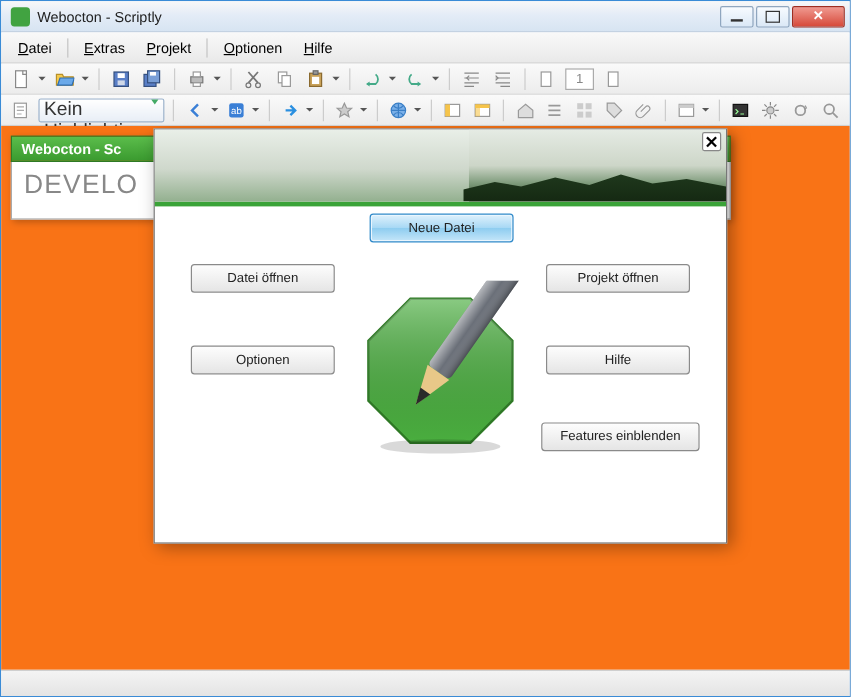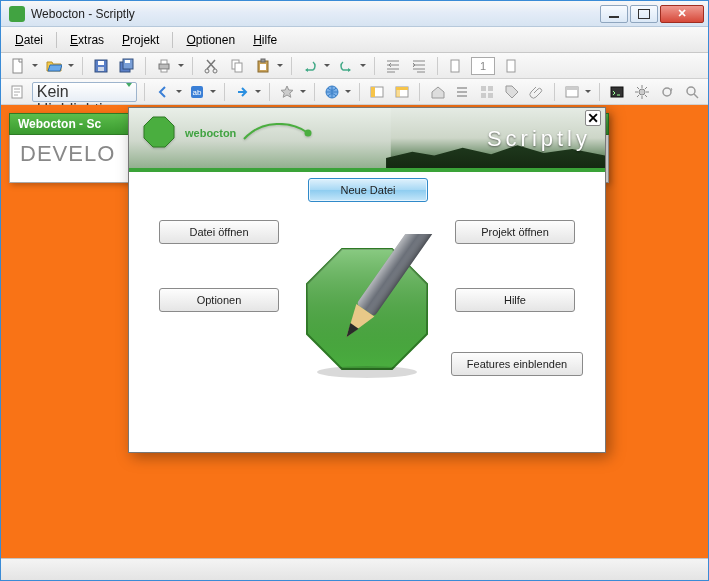--- a/index.html
+++ b/index.html
@@ -321,31 +321,20 @@
       <div class="dcontent">
         <span class="devel">DEVELO</span>
         <span class="urlsuffix">n.de</span>
       </div>
     </div>
 
     <div class="dialog">
       <div class="dlg-header">
         <div class="sky"></div>
         <div class="trees"></div>
-        <div class="octologo">
-          <svg width="36" height="36" viewBox="0 0 36 36">
-              <polygon points="12,3 24,3 33,12 33,24 24,33 12,33 3,24 3,12" fill="#4aae3f" stroke="#2e7a25"></polygon>
-            </svg>
-          <span class="brand">webocton</span>
-          <svg width="70" height="18" viewBox="0 0 70 18">
-              <path d="M2 16 C 20 -4, 50 -2, 66 10" fill="none" stroke="#4aae3f" stroke-width="2"></path>
-              <circle cx="66" cy="10" r="3.5" fill="#4aae3f"></circle>
-            </svg>
-        </div>
-        <div class="scriptly">Scriptly</div>
         <div class="dlg-close">✕</div>
       </div>
       <div class="dlg-greenbar"></div>
       <div class="dlg-body">
 
         <button class="qbtn primary" style="left:179px;top:6px;min-width:120px">Neue Datei</button>
 
         <button class="qbtn" style="left:30px;top:48px">Datei öffnen</button>
         <button class="qbtn" style="right:30px;top:48px">Projekt öffnen</button>
 

